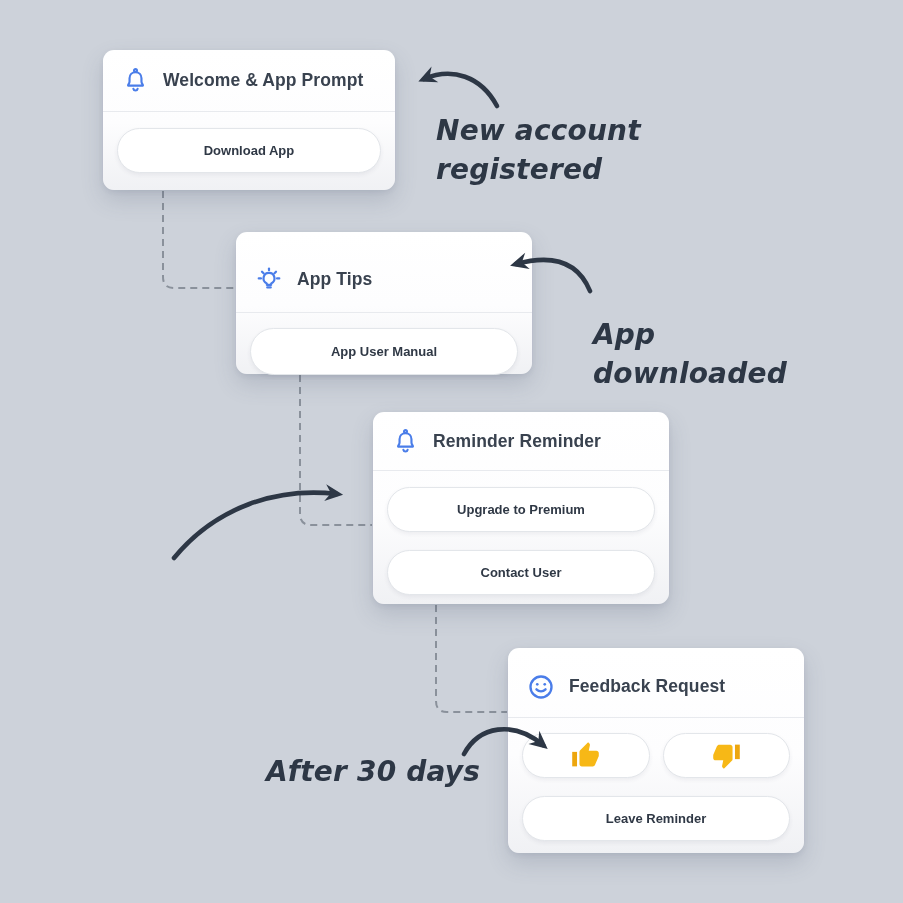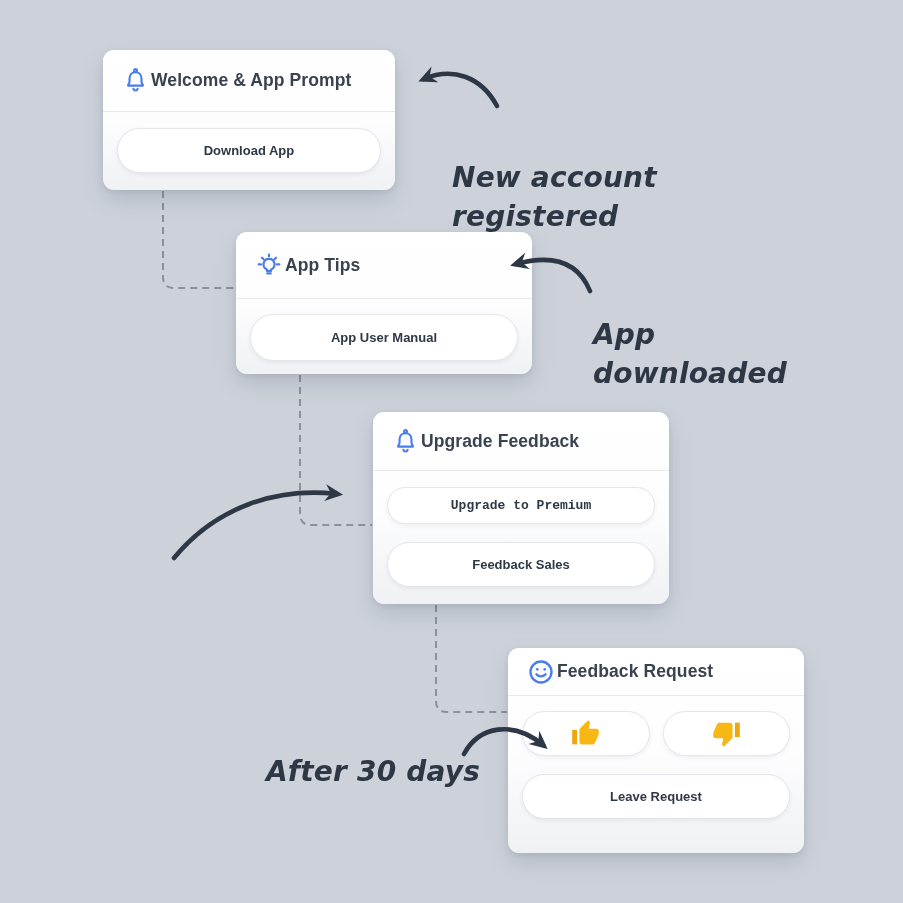--- a/index.html
+++ b/index.html
@@ -12,21 +12,21 @@
   .stage{position:absolute;inset:0;width:903px;height:903px;}
   .layer{position:absolute;left:0;top:0;width:903px;height:903px;pointer-events:none;}
 
   .card{
     position:absolute;
     background:linear-gradient(180deg,#ffffff 0%,#fdfdfe 52%,#f0f1f4 100%);
     border-radius:11px;
     box-shadow:0 10px 22px rgba(80,92,115,.20), 0 2px 5px rgba(80,92,115,.10);
   }
   .card-header{
-    display:flex;align-items:center;gap:2px;
+    display:flex;align-items:center;gap:14px;
     padding:16px 19px;
     border-bottom:1px solid #e8eaee;
     box-sizing:border-box;
   }
   .card-title{
     font-size:17.5px;font-weight:700;color:#39424f;letter-spacing:.1px;
   }
   .card-body{display:flex;flex-direction:column;box-sizing:border-box;}
   .pill{
     background:#ffffff;
@@ -72,21 +72,21 @@
         </svg>
       </span>
       <span class="card-title">Welcome &amp; App Prompt</span>
     </div>
     <div class="card-body" style="padding:16px 14px;">
       <button class="pill" style="height:45px;">Download App</button>
     </div>
   </div>
 
   <div class="card" style="left:236px;top:232px;width:296px;height:142px;">
-    <div class="card-header" style="height:67px;">
+    <div class="card-header" style="height:67px;margin-top:14px;">
       <span class="icon">
         <svg width="28" height="28" viewBox="0 0 24 24">
           <g fill="none" stroke="#4a7de9" stroke-width="1.9" stroke-linecap="round" stroke-linejoin="round">
             <path d="M12 6.8a4.7 4.7 0 0 1 1.9 9V17h-3.8v-1.2a4.7 4.7 0 0 1 1.9-9z"></path>
             <path d="M10.5 19.2h3"></path>
             <path d="M12 3v1.4"></path>
             <path d="M6 5.8l1.3 1.3"></path>
             <path d="M18 5.8l-1.3 1.3"></path>
             <path d="M3.2 11.5h1.9"></path>
             <path d="M18.9 11.5h1.9"></path>
@@ -104,30 +104,30 @@
     <div class="card-header" style="height:59px;">
       <span class="icon">
         <svg width="27" height="27" viewBox="0 0 24 24">
           <g fill="none" stroke="#4a7de9" stroke-width="1.9" stroke-linecap="round" stroke-linejoin="round">
             <circle cx="12" cy="3.1" r="1.3"></circle>
             <path d="M12 4.7c-3.2 0-5.3 2.4-5.3 5.3v2.8c0 1.9-1.3 2.7-1.3 3.7h13.2c0-1-1.3-1.8-1.3-3.7V10c0-2.9-2.1-5.3-5.3-5.3z"></path>
             <path d="M10.1 19.4a1.95 1.95 0 0 0 3.8 0"></path>
           </g>
         </svg>
       </span>
-      <span class="card-title">Upgrade Feedback</span>
+      <span class="card-title">Reminder Reminder</span>
     </div>
     <div class="card-body" style="padding:16px 14px 12px;gap:18px;">
-      <button class="pill" style="height:37px;font-family:Liberation Mono, monospace;">Upgrade to Premium</button>
-      <button class="pill" style="height:45px;">Feedback Sales</button>
+      <button class="pill" style="height:45px;">Upgrade to Premium</button>
+      <button class="pill" style="height:45px;">Contact User</button>
     </div>
   </div>
 
   <div class="card" style="left:508px;top:648px;width:296px;height:205px;">
-    <div class="card-header" style="height:48px;">
+    <div class="card-header" style="height:62px;margin-top:8px;">
       <span class="icon">
         <svg width="28" height="28" viewBox="0 0 24 24">
           <circle cx="12" cy="12" r="9" fill="none" stroke="#4a7de9" stroke-width="2"></circle>
           <circle cx="8.8" cy="9.7" r="1.15" fill="#4a7de9"></circle>
           <circle cx="15.2" cy="9.7" r="1.15" fill="#4a7de9"></circle>
           <path d="M8.1 14c2.3 2.4 5.5 2.4 7.8 0" fill="none" stroke="#4a7de9" stroke-width="2" stroke-linecap="round"></path>
         </svg>
       </span>
       <span class="card-title">Feedback Request</span>
     </div>
@@ -145,35 +145,35 @@
           <span class="icon">
             <svg width="29" height="29" viewBox="0 0 24 24">
               <g transform="rotate(180 12 12)">
                 <path d="M23 10c0-1.1-.9-2-2-2h-6.31l.95-4.57.03-.32c0-.41-.17-.79-.44-1.06L14.17 1 7.58 7.59C7.22 7.95 7 8.45 7 9v10c0 1.1.9 2 2 2h9c.83 0 1.54-.5 1.84-1.22l3.02-7.05c.09-.23.14-.47.14-.73v-2z" fill="#f7b816"></path>
                 <path d="M1 21h4V9H1v12z" fill="#eda60d"></path>
               </g>
             </svg>
           </span>
         </button>
       </div>
-      <button class="pill" style="height:45px;">Leave Request</button>
+      <button class="pill" style="height:45px;">Leave Reminder</button>
     </div>
   </div>
 
   <svg class="layer" viewBox="0 0 903 903">
     <defs>
       <marker id="ah" viewBox="0 0 10 10" refX="6.5" refY="5" markerWidth="4.3" markerHeight="4.3" orient="auto-start-reverse">
         <path d="M0.5 0.7 L9.6 5 L0.5 9.3 L3.4 5 Z" fill="#2d3745"></path>
       </marker>
     </defs>
     <g fill="none" stroke="#2d3745" stroke-width="4.6" stroke-linecap="round">
       <path d="M497 106 C 481 76, 452 67, 424 79" marker-end="url(#ah)"></path>
       <path d="M590 291 C 579 264, 556 253, 516 264" marker-end="url(#ah)"></path>
       <path d="M174 558 C 216 507, 277 487, 337 494" marker-end="url(#ah)"></path>
       <path d="M464 754 C 479 726, 513 720, 543 745" marker-end="url(#ah)"></path>
     </g>
   </svg>
 
-  <div class="hand" style="left:452px;top:112px;width:330px;margin-top:47px;">New account registered</div>
+  <div class="hand" style="left:436px;top:112px;width:330px;">New account registered</div>
   <div class="hand" style="left:573px;top:316px;width:230px;margin-left:20px;">App downloaded</div>
   <div class="hand" style="left:266px;top:753px;width:230px;white-space:nowrap;">After 30 days</div>
 
 </div>
 
 </body></html>

